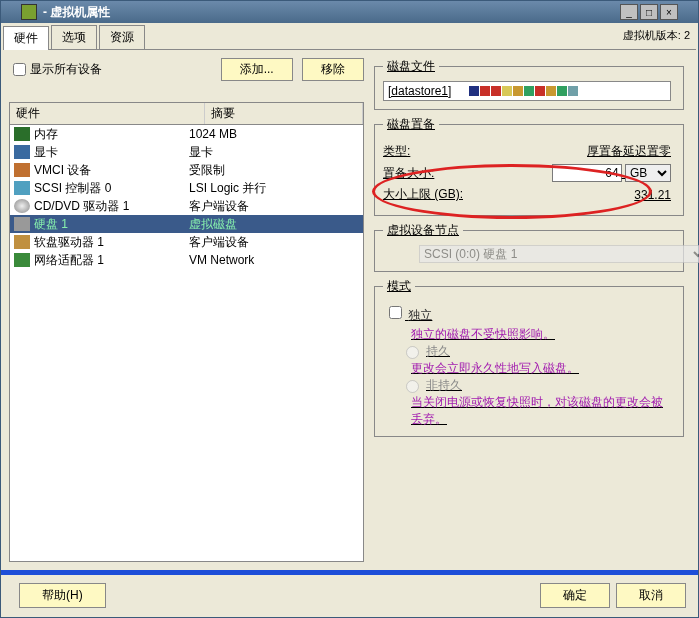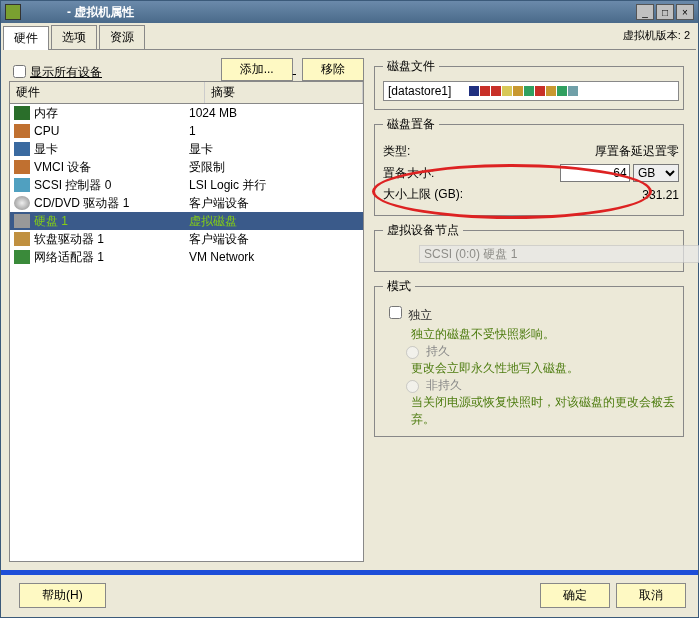--- a/index.html
+++ b/index.html
@@ -1,64 +1,64 @@
 <!DOCTYPE html>
 <html><head>
 <meta charset="utf-8">
 <style>
   * { box-sizing: border-box; font-family: "Microsoft YaHei", "SimSun", Arial, sans-serif; font-size: 12px; }
   body { margin: 0; background: #fff; }
   .window { width: 699px; height: 618px; border: 1px solid #3b5a7a; background: #ece9d8; position: relative; }
-  .titlebar { height: 22px; background: linear-gradient(#6b8aab,#4a6a8a); display: flex; align-items: center; color: #fff; padding: 0 4px; gap: 40px; }
+  .titlebar { height: 22px; background: linear-gradient(#6b8aab,#4a6a8a); display: flex; align-items: center; color: #fff; padding: 0 20px; }
   .titlebar .icon { width: 16px; height: 16px; background: #7aa030; border: 1px solid #333; margin-right: 6px; }
   .titlebar .title { flex: 1; font-weight: bold; }
   .winbtns { display: flex; gap: 2px; }
   .winbtn { width: 18px; height: 16px; background: #c0c0c0; border: 1px solid #555; color: #000; display: flex; align-items: center; justify-content: center; font-size: 10px; }
   .tabs { display: flex; border-bottom: 1px solid #888; margin: 2px 2px 0 2px; position: relative; }
   .tab { padding: 3px 10px; border: 1px solid #888; border-bottom: none; background: #ece9d8; margin-right: 2px; }
   .tab.active { background: #fff; position: relative; top: 1px; }
   .version { position: absolute; right: 6px; top: 3px; font-size: 11px; }
   .body { display: flex; padding: 8px; gap: 8px; height: 520px; }
   .left { width: 355px; display: flex; flex-direction: column; }
-  .toprow { display: flex; align-items: flex-end; margin-bottom: 0; text-decoration: underline; }
+  .toprow { display: flex; align-items: center; margin-bottom: 21px; }
   .chk { margin-right: 4px; }
   .btn { background: #fef9c3; border: 1px solid #888; padding: 2px 18px; margin-left: 6px; }
   .lbtns { margin-left: auto; }
   .table { border: 1px solid #888; flex: 1; background: #fff; display: flex; flex-direction: column; }
   .thead { display: flex; background: #ece9d8; border-bottom: 1px solid #888; }
   .th { padding: 2px 6px; border-right: 1px solid #ccc; }
   .th1 { width: 195px; } .th2 { flex: 1; }
   .rows { flex: 1; overflow: auto; }
   .row { display: flex; align-items: center; height: 18px; }
   .row .ic { width: 16px; height: 14px; margin: 0 4px; display: inline-block; }
   .row .c1 { width: 175px; display: flex; align-items: center; }
   .row .c2 { flex: 1; padding-left: 4px; }
-  .row.selected { background: #3a5a8a; color: #84cc16; }
+  .row.selected { background: #3a5a8a; color: #86efac; }
   .ic-mem { background: #2a6e2a; }
   .ic-cpu { background: #c07030; }
   .ic-video { background: #3a6aa0; }
   .ic-vmci { background: #c07030; }
   .ic-scsi { background: #50a0c0; }
   .ic-cd { background: radial-gradient(#eee,#888); border-radius: 50%; }
   .ic-hdd { background: #999; }
   .ic-floppy { background: #c09040; }
   .ic-net { background: #3a8a3a; }
   .right { flex: 1; display: flex; flex-direction: column; gap: 6px; padding-right: 4px; position: relative; }
-  fieldset { border: 1px solid #888; padding: 6px 4px 8px 8px; }
+  fieldset { border: 1px solid #888; padding: 6px 12px 8px 8px; text-decoration: underline; }
   legend { padding: 0 4px; }
   .fline { display: flex; align-items: center; margin: 4px 0; }
   .flabel { width: 100px; }
   .fval { flex: 1; text-align: right; }
   input[type=text].size { width: 70px; text-align: right; border: 1px solid #7a7a7a; padding: 1px 2px; }
   select.unit { width: 46px; border: 1px solid #7a7a7a; }
   select.vnode { width: 100%; background: #e8e8e8; color: #666; margin-left: 36px; }
   .ds { border: 1px solid #888; background: #fff; padding: 2px 4px; display: flex; align-items: center; gap: 18px; }
   .swatch { width: 10px; height: 10px; display: inline-block; }
   .mode label { display: block; margin: 2px 0 2px 2px; color: #333; }
-  .mode .dim { color: #4d7c0f; margin-left: 28px; }
+  .mode .dim { color: #a21caf; margin-left: 28px; }
   .mode .rad { margin-left: 18px; display:flex; align-items:flex-start; gap:4px; }
   .circle { position:absolute; border:3px solid #d22; border-radius:50%; width:280px; height:55px; left:0px; top:106px; pointer-events:none; }
   .footer { padding: 8px 12px; display: flex; align-items: center; border-top: 5px solid #1d4ed8; }
   .footer .btn { padding: 3px 22px; }
   .footer .spacer { flex: 1; }
   .datastore-stripes { display:flex; gap:1px; }
 </style>
 </head>
 <body>
 
@@ -95,27 +95,20 @@
           <div class="th th1">硬件</div>
           <div class="th th2">摘要</div>
         </div>
         <div class="rows" id="rows">
             <div class="row">
               <span class="c1">
                 <span class="ic ic-mem"></span>
                 <span>内存</span>
               </span>
               <span class="c2">1024 MB</span>
-            </div>
-            <div class="row">
-              <span class="c1">
-                <span class="ic ic-cpu"></span>
-                <span>CPU</span>
-              </span>
-              <span class="c2">1</span>
             </div>
             <div class="row">
               <span class="c1">
                 <span class="ic ic-video"></span>
                 <span>显卡</span>
               </span>
               <span class="c2">显卡</span>
             </div>
             <div class="row">
               <span class="c1">

